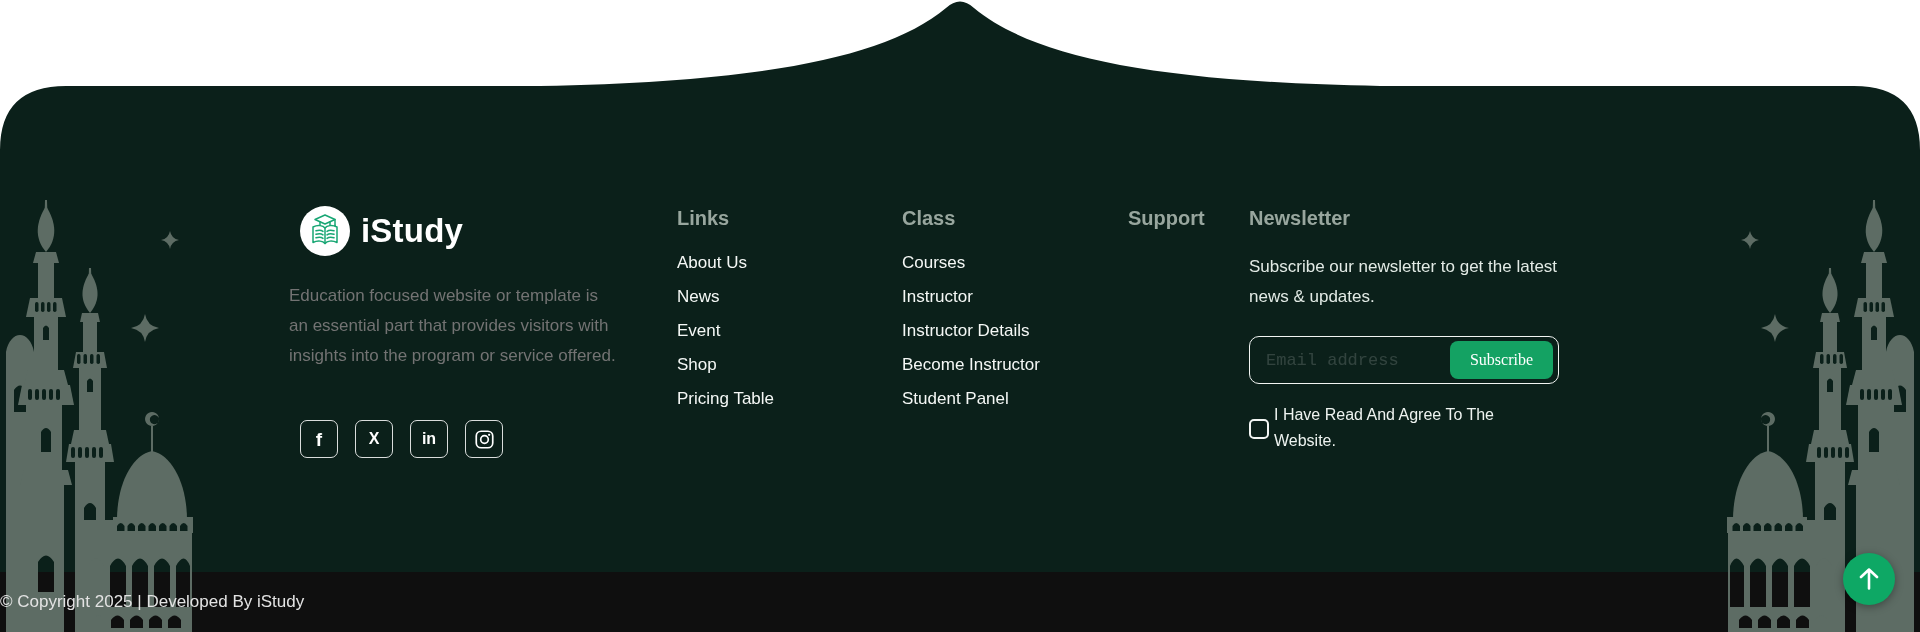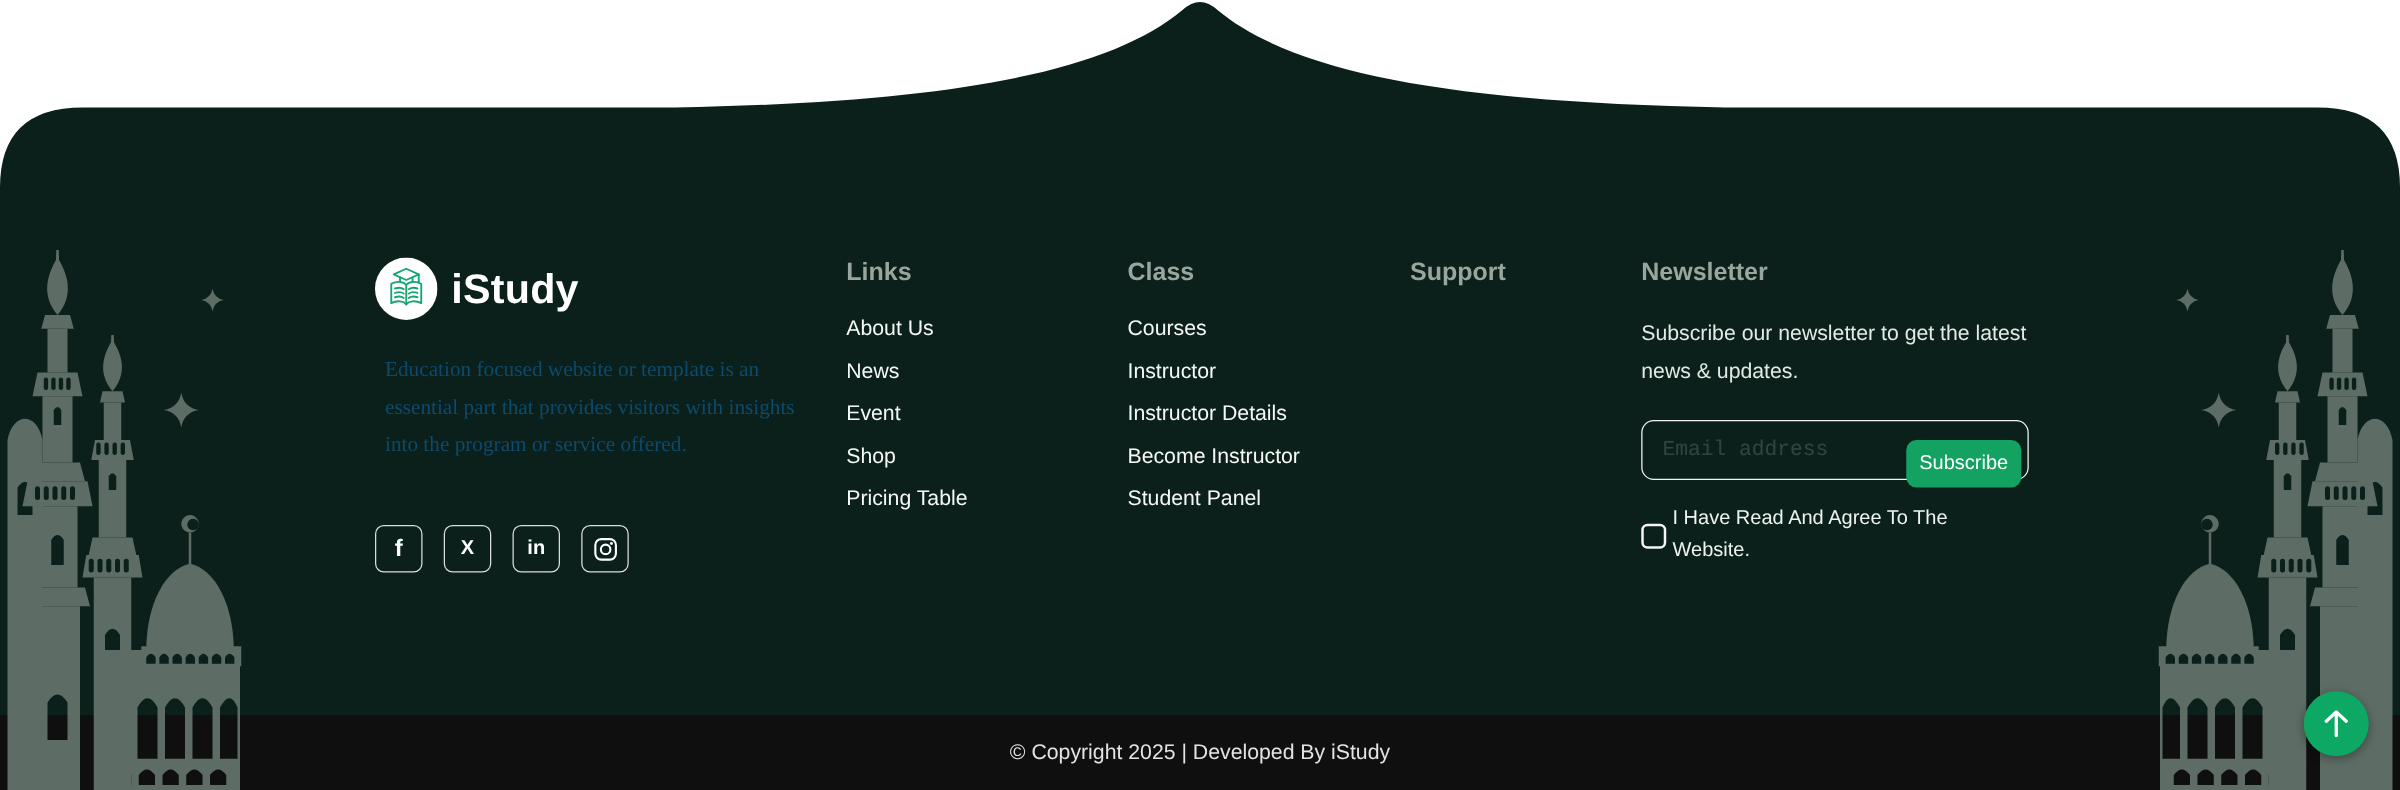--- a/index.html
+++ b/index.html
@@ -8,54 +8,54 @@
   .stage { position:relative; width:1920px; height:632px; overflow:hidden; background:#ffffff;padding-left:34px; }
   .bg-svg { position:absolute; left:0; top:0; width:1920px; height:632px; display:block; }
 
   .content { position:absolute; left:0; top:0; width:1920px; height:632px; }
 
   
   .brand { position:absolute; left:300px; top:206px; width:340px; }
   .logo-row { display:flex; align-items:center; gap:11px; cursor:pointer; }
   .logo-circle { width:50px; height:50px; display:block; }
   .brand-name { color:#ffffff; font-size:33px; font-weight:bold; letter-spacing:0.2px; }
-  .brand-desc { position:absolute; left:308px; top:281px; width:330px; color:#0c4a6e; font-size:17px; line-height:30px;font-family:Liberation Serif, serif; }
+  .brand-desc { position:absolute; left:289px; top:281px; width:330px; color:#737373; font-size:17px; line-height:30px; }
   .social-row { position:absolute; left:300px; top:420px; display:flex; gap:17px; }
   .social-btn { width:38px; height:38px; border:1px solid rgba(255,255,255,0.85); border-radius:7px;
                 display:flex; align-items:center; justify-content:center; color:#ffffff; cursor:pointer;
                 background:transparent; }
   .social-btn span { font-size:16px; font-weight:bold; color:#ffffff; line-height:1; }
   .social-btn .fb { font-size:19px; }
 
   
   .fcol { position:absolute; top:206px; }
   .fcol-title { color:#98a69e; font-size:20px; font-weight:bold; line-height:24px; }
   .fcol-list { margin-top:22px; list-style:none; }
   .fcol-list li { margin-bottom:13px; }
   .fcol-list a { color:#f5f8f6; font-size:17px; line-height:21px; text-decoration:none; cursor:pointer; display:inline-block; }
   .col-links { left:677px; } .col-class { left:902px; } .col-support { left:1128px; }
 
   
-  .newsletter { position:absolute; left:1313px; top:206px; width:320px; }
+  .newsletter { position:absolute; left:1249px; top:206px; width:320px; }
   .nl-sub { margin-top:22px; color:#e2eae5; font-size:17px; line-height:30px; width:320px; }
   .nl-form { position:absolute; left:0; top:130px; width:310px; height:48px; border:1px solid #f2f5f3;
              border-radius:10px; background:transparent; }
   .nl-input { position:absolute; left:0; top:0; width:100%; height:100%; background:transparent; border:none;
               outline:none; color:#dfe8e3; font-size:17px; padding:0 125px 0 16px; font-family:Liberation Mono, monospace; }
   .nl-input::placeholder { color:rgba(255,255,255,0.16); }
-  .nl-btn { position:absolute; right:5px; top:4px; width:92px; height:38px; background:#14a263; color:#ffffff;
-            border:none; border-radius:8px; font-size:16px; font-family:Liberation Sans, sans-serif; cursor:pointer;margin-top:11px; }
+  .nl-btn { position:absolute; right:5px; top:4px; width:103px; height:38px; background:#14a263; color:#ffffff;
+            border:none; border-radius:8px; font-size:16px; font-family:Liberation Serif, serif; cursor:pointer; }
   .nl-agree { position:absolute; left:0; top:196px; display:flex; gap:5px; align-items:center; width:260px; }
   .nl-check { appearance:none; -webkit-appearance:none; width:20px; height:20px; border:2px solid #f2f5f3;
               border-radius:5px; background:transparent; cursor:pointer; flex:0 0 auto; margin-top:2px; }
   .nl-agree label { color:#eef3f0; font-size:16px; line-height:26px; width:225px; cursor:pointer; }
 
   
   .bottom-bar { position:absolute; left:0; top:572px; width:1920px; height:60px; display:flex;
-                align-items:center; justify-content:center; }
+                align-items:center; }
   .copyright { color:#e3e3e3; font-size:17px; }
 
   
   .scroll-top { position:absolute; left:1843px; top:553px; width:52px; height:52px; border-radius:50%;
                 background:#0ea865; display:flex; align-items:center; justify-content:center; cursor:pointer;
                 box-shadow:0 2px 8px rgba(0,0,0,0.35); }
 </style>
 </head>
 <body>
 

